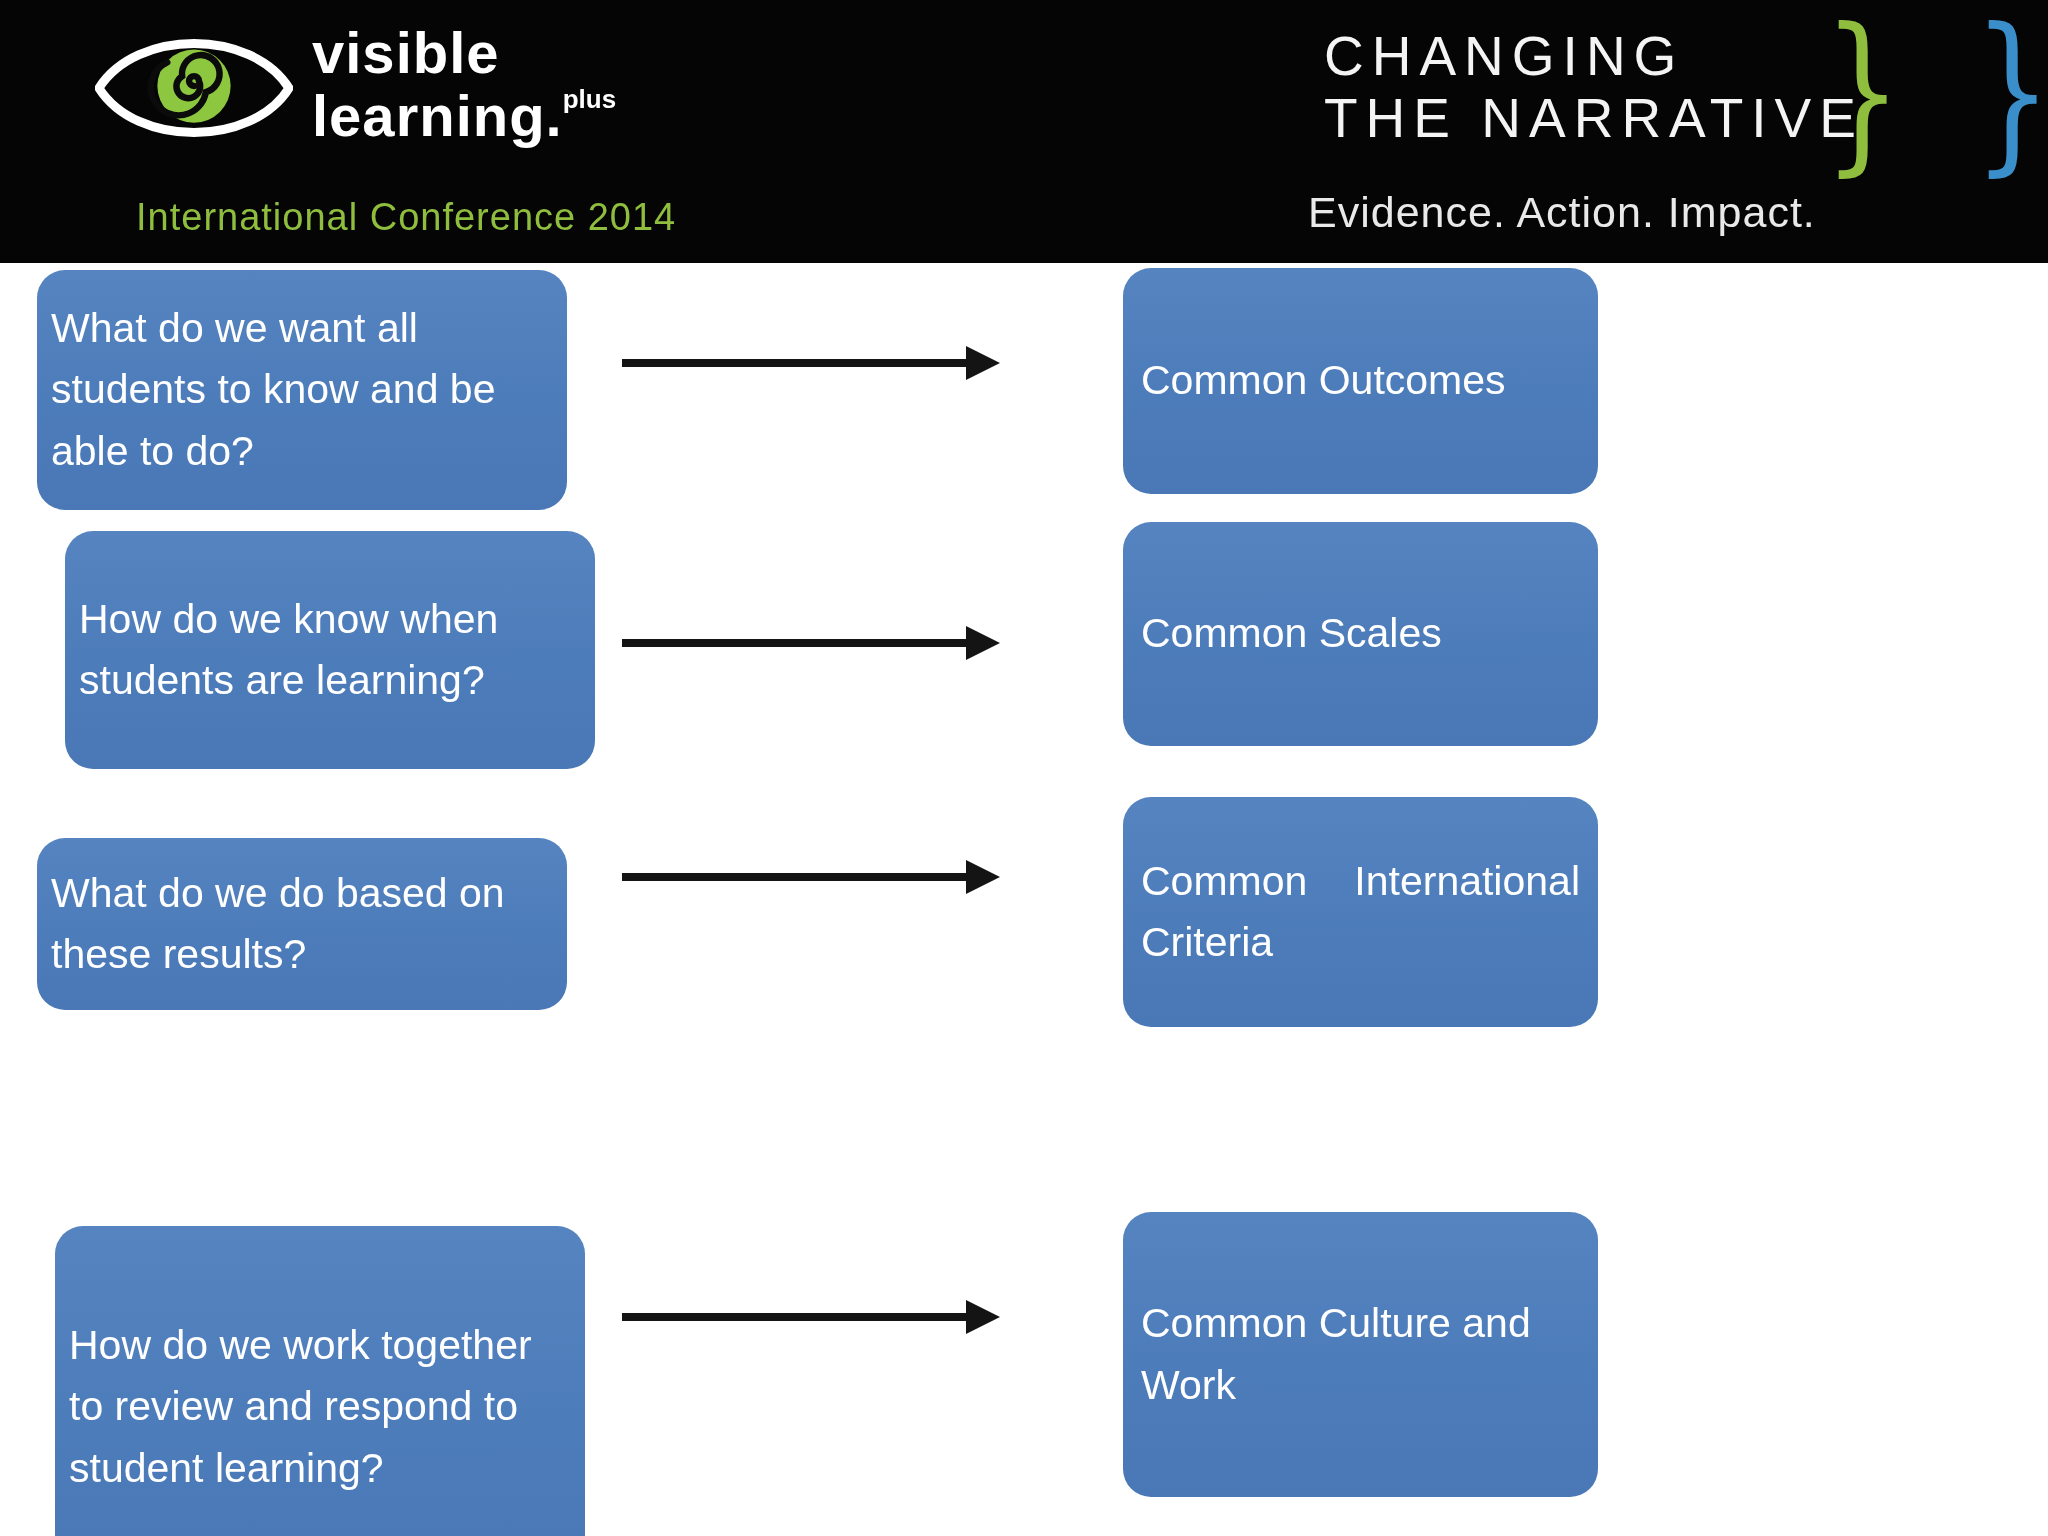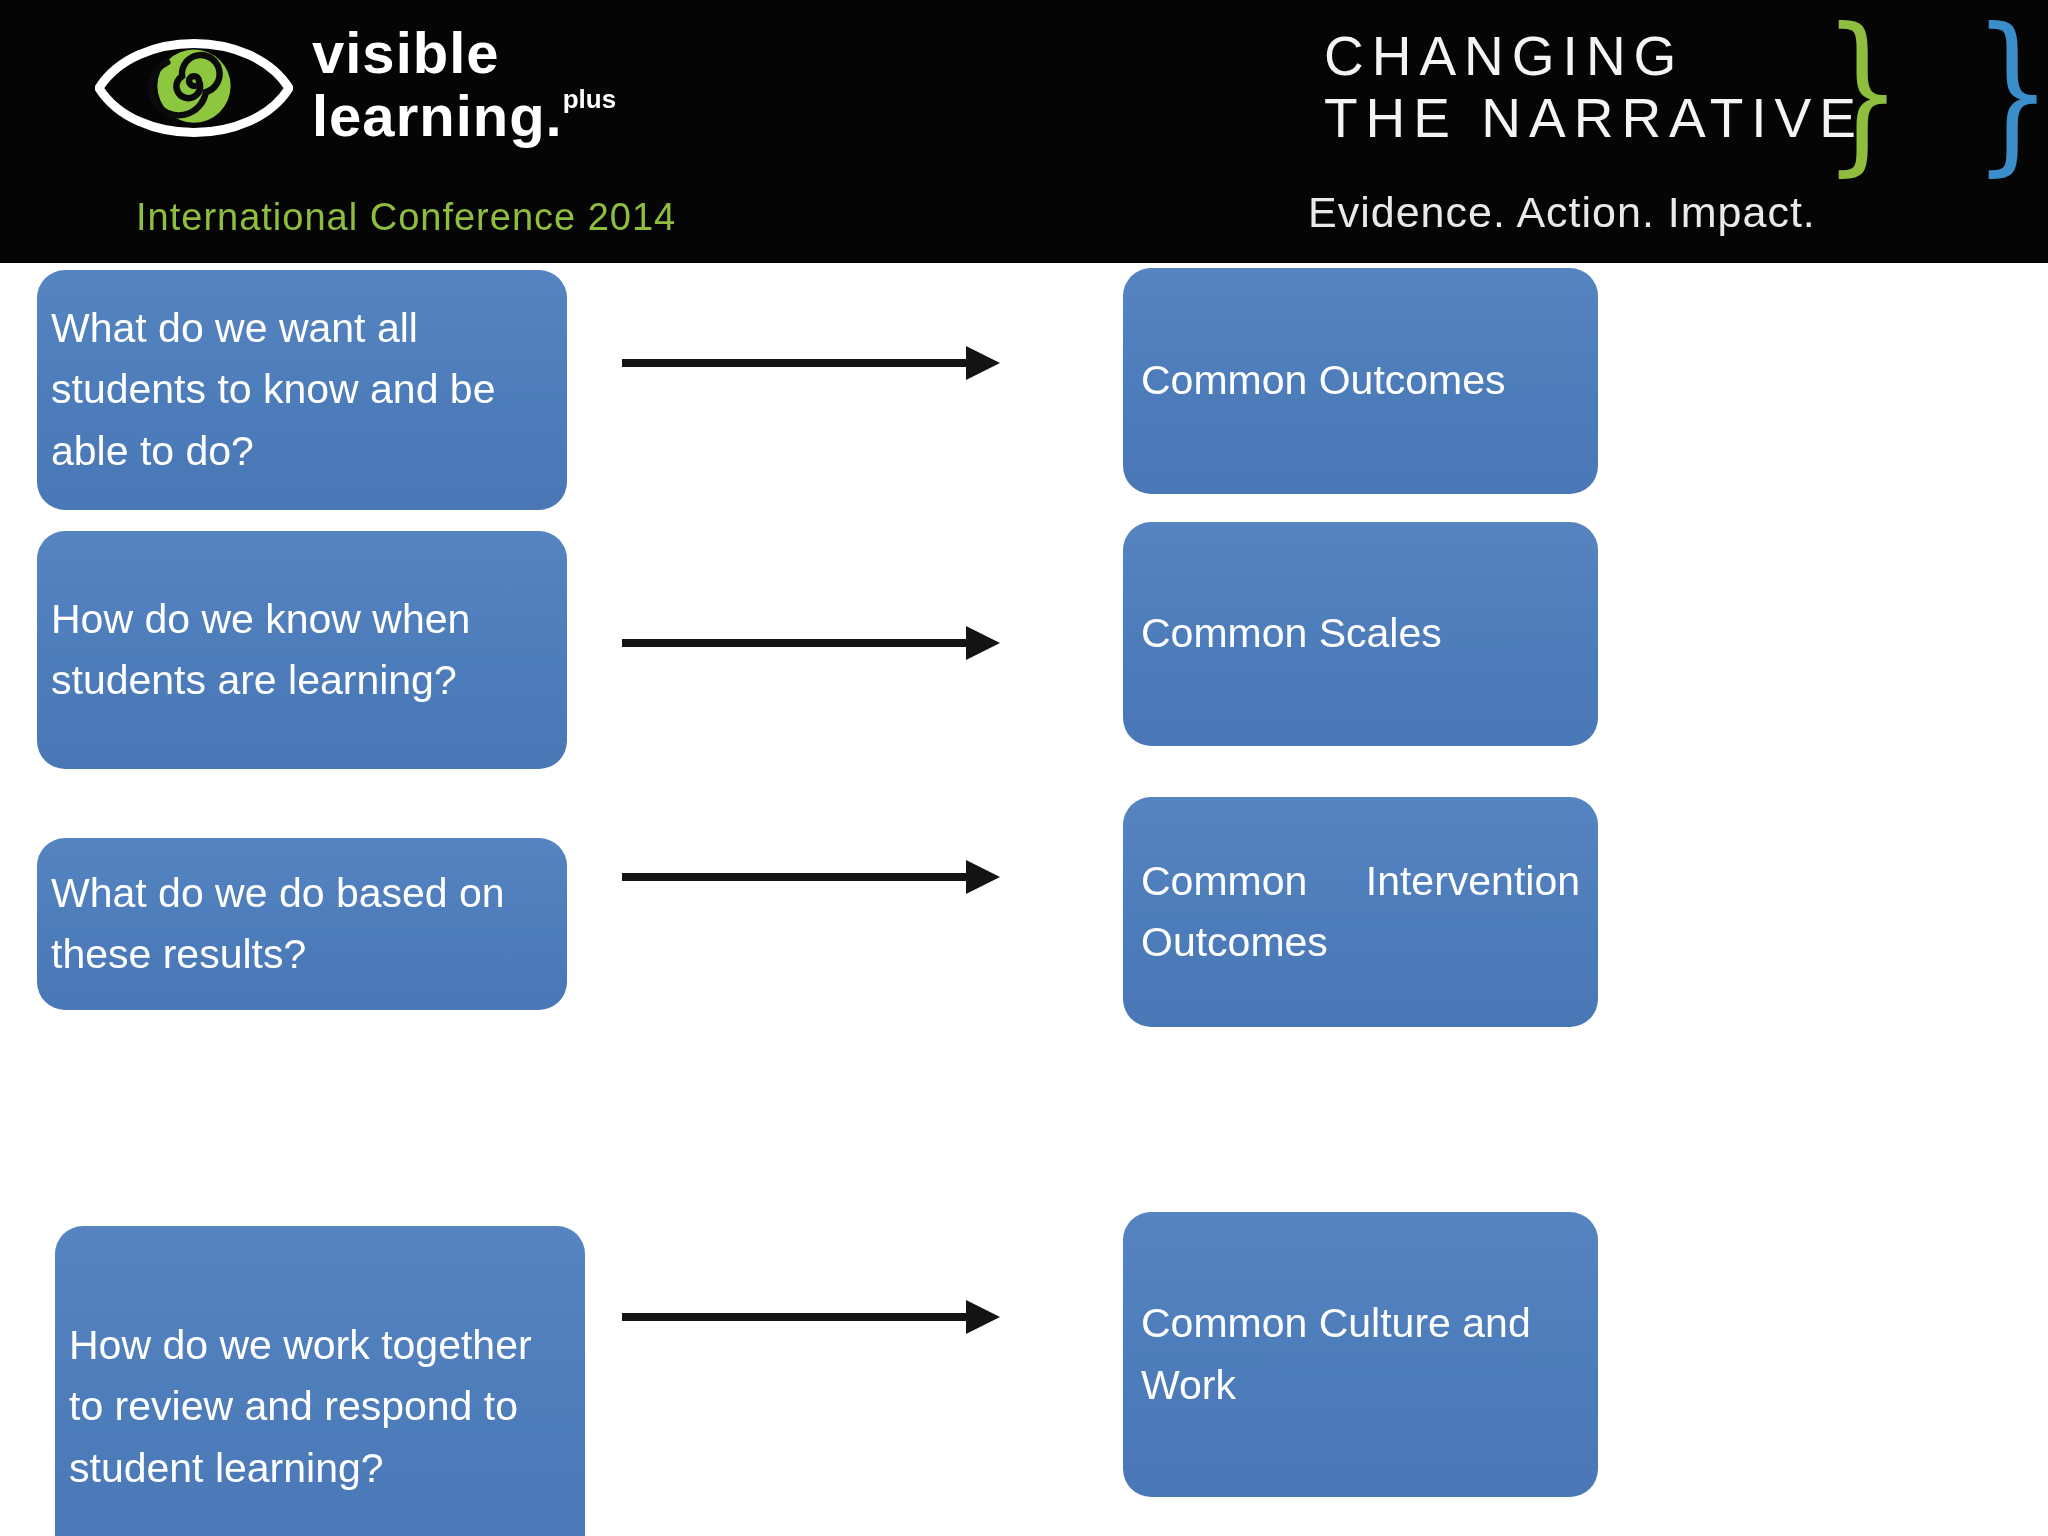--- a/index.html
+++ b/index.html
@@ -42,21 +42,21 @@
     position:absolute;border-radius:28px;
     background:linear-gradient(180deg,#5584c1 0%,#4d7cba 55%,#4a78b6 100%);
     color:#ffffff;display:flex;align-items:center;
     box-sizing:border-box;
   }
   .qbox{left:37px;width:530px;padding:0 14px;}
   .abox{left:1123px;width:475px;padding:0 18px;}
   .box-text{font-size:41px;line-height:1.5;font-weight:400;}
   .justify .box-text{text-align:justify;width:100%;}
   #qbox-1{top:270px;height:240px;}
-  #qbox-2{top:531px;height:238px;}
+  #qbox-2{top:531px;height:238px;margin-left:28px;}
   #qbox-3{top:838px;height:172px;}
   #qbox-4{top:1226px;height:362px;margin-left:18px;}
   #abox-1{top:268px;height:226px;}
   #abox-2{top:522px;height:224px;}
   #abox-3{top:797px;height:230px;}
   #abox-4{top:1212px;height:285px;}
   
   .arrow{position:absolute;left:622px;width:378px;height:34px;}
   #arrow-1{top:346px;}
   #arrow-2{top:626px;}
@@ -127,21 +127,21 @@
 </div>
 
 <div class="qbox" id="qbox-3">
   <div class="box-text">What do we do based on these results?</div>
 </div>
 <div class="arrow" id="arrow-3">
   <div class="arrow-shaft"></div>
   <div class="arrow-head"></div>
 </div>
 <div class="abox justify" id="abox-3">
-  <div class="box-text">Common Intervention Outcomes</div>
+  <div class="box-text">Common International Criteria</div>
 </div>
 
 <div class="qbox" id="qbox-4">
   <div class="box-text">How do we work together to review and respond to student learning?</div>
 </div>
 <div class="arrow" id="arrow-4">
   <div class="arrow-shaft"></div>
   <div class="arrow-head"></div>
 </div>
 <div class="abox" id="abox-4">

